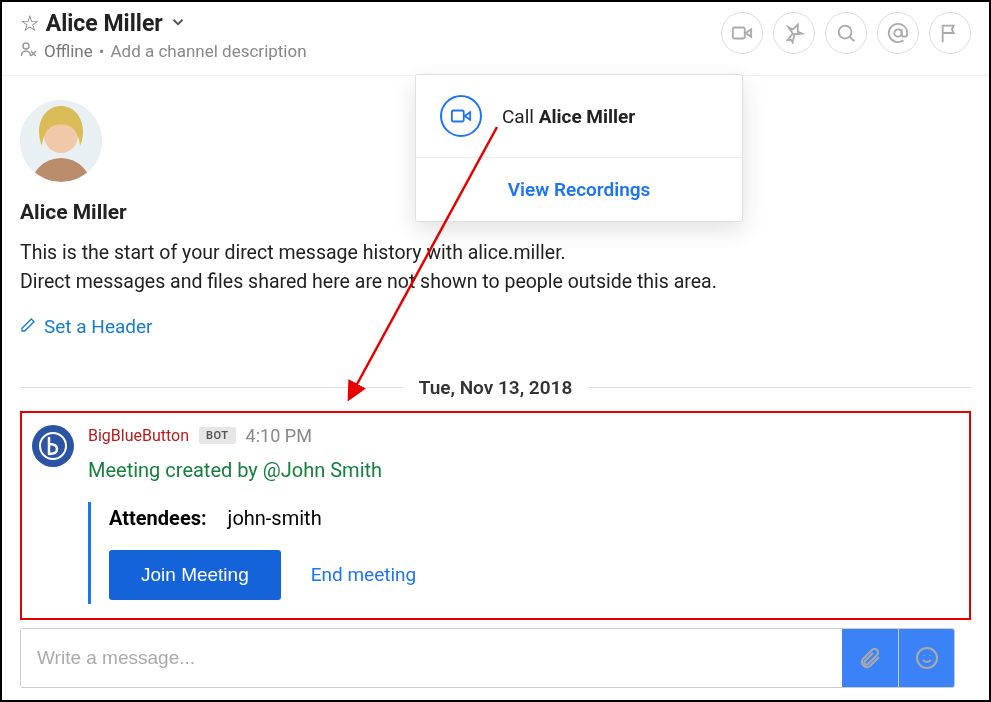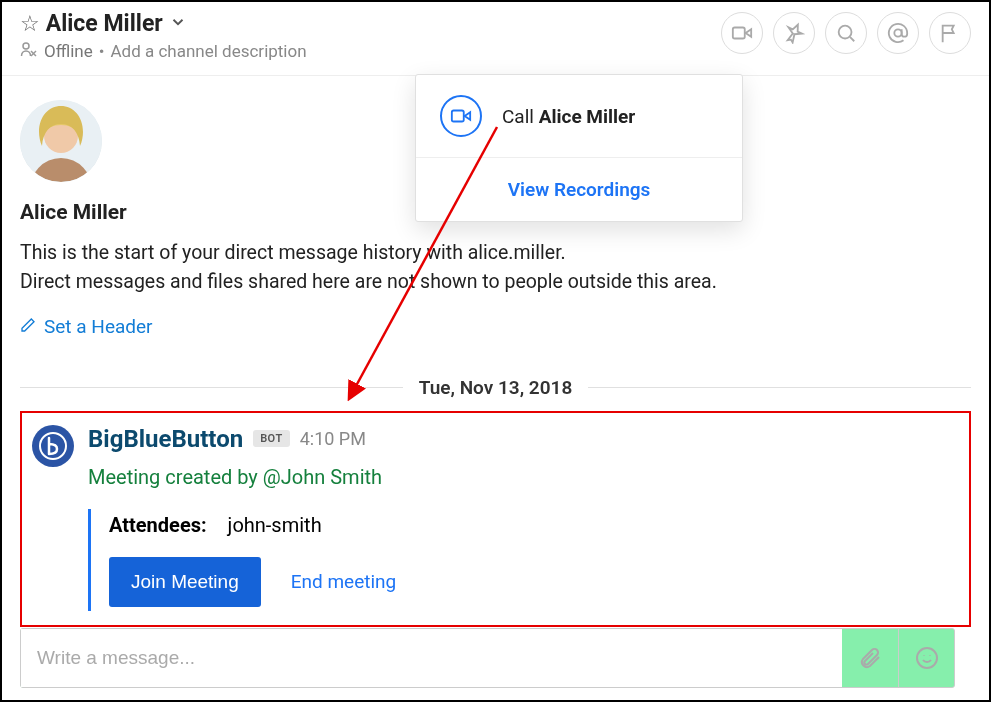--- a/index.html
+++ b/index.html
@@ -31,32 +31,32 @@
   .date-divider { display: flex; align-items: center; margin: 38px 0 12px 0; }
   .date-divider::before, .date-divider::after { content: ""; flex: 1; height: 1px; background: #e0e0e0; }
   .date-text { padding: 0 16px; font-weight: 600; font-size: 19px; color: #333; }
 
   .msg-wrap { padding: 0 18px 28px 18px; }
   .highlight-box { border: 2px solid #e60000; padding: 6px 10px 14px 10px; }
   .msg { display: flex; gap: 14px; padding-top: 6px; }
   .msg-ava { width: 42px; height: 42px; border-radius: 50%; background: #2b54a5; display: flex; align-items: center; justify-content: center; flex-shrink: 0; color: #fff; }
   .msg-body { flex: 1; }
   .msg-head { display: flex; align-items: center; gap: 10px; }
-  .msg-user { font-size: 24px; font-weight: 700; color: #0c4a6e; }
+  .msg-user { font-size: 16px; font-weight: 400; color: #b91c1c; }
   .bot-badge { background: #e6e6e6; color: #555; font-size: 11px; font-weight: 600; padding: 2px 7px; border-radius: 3px; letter-spacing: 0.5px; }
   .msg-time { color: #888; font-size: 18px; }
   .msg-text { margin-top: 12px; font-size: 20px; color: #15803d; }
   .attachment { margin-top: 20px; border-left: 3px solid #1d74f5; padding: 4px 0 4px 18px; }
   .att-row { display: flex; gap: 21px; font-size: 20px; }
   .att-label { font-weight: 700; }
   .att-actions { margin-top: 20px; display: flex; align-items: center; gap: 30px; }
-  .btn-primary { background: #1563d8; color: #fff; border: none; font-size: 19px; padding: 14px 22px; border-radius: 3px; cursor: pointer; }
+  .btn-primary { background: #1563d8; color: #fff; border: none; font-size: 19px; padding: 14px 32px; border-radius: 3px; cursor: pointer; }
   .link-action { color: #1d74f5; font-size: 19px; cursor: pointer; }
 
-  .composer { position: absolute; left: 18px; right: 34px; bottom: 12px; display: flex; align-items: stretch; border: 1px solid #ccc; border-radius: 3px; background: #86efac; }
+  .composer { position: absolute; left: 18px; right: 34px; bottom: 12px; display: flex; align-items: stretch; border: 1px solid #ccc; border-radius: 3px; background: #3b82f6; }
   .composer-input { flex: 1; border: none; outline: none; padding: 18px 16px; font-size: 19px; color: #333; }
   .composer-input::placeholder { color: #aaa; }
   .composer-btn { width: 56px; display: flex; align-items: center; justify-content: center; color: #aaa; cursor: pointer; }
   .composer-btn.emoji { border-left: 1px solid #ccc; }
   .composer-btn svg { width: 24px; height: 24px; }
 
   .call-popover { position: absolute; left: 413px; top: 72px; width: 328px; background: #fff; border: 1px solid #e0e0e0; border-radius: 3px; box-shadow: 0 8px 24px rgba(0,0,0,0.12); z-index: 20; overflow: hidden; }
   .pop-row { display: flex; align-items: center; padding: 20px 24px; gap: 20px; cursor: pointer; font-size: 19px; }
   .pop-sep { height: 1px; background: #eee; }
   .pop-call-icon { width: 42px; height: 42px; border: 2px solid #1d74f5; border-radius: 50%; display: flex; align-items: center; justify-content: center; color: #1d74f5; }

